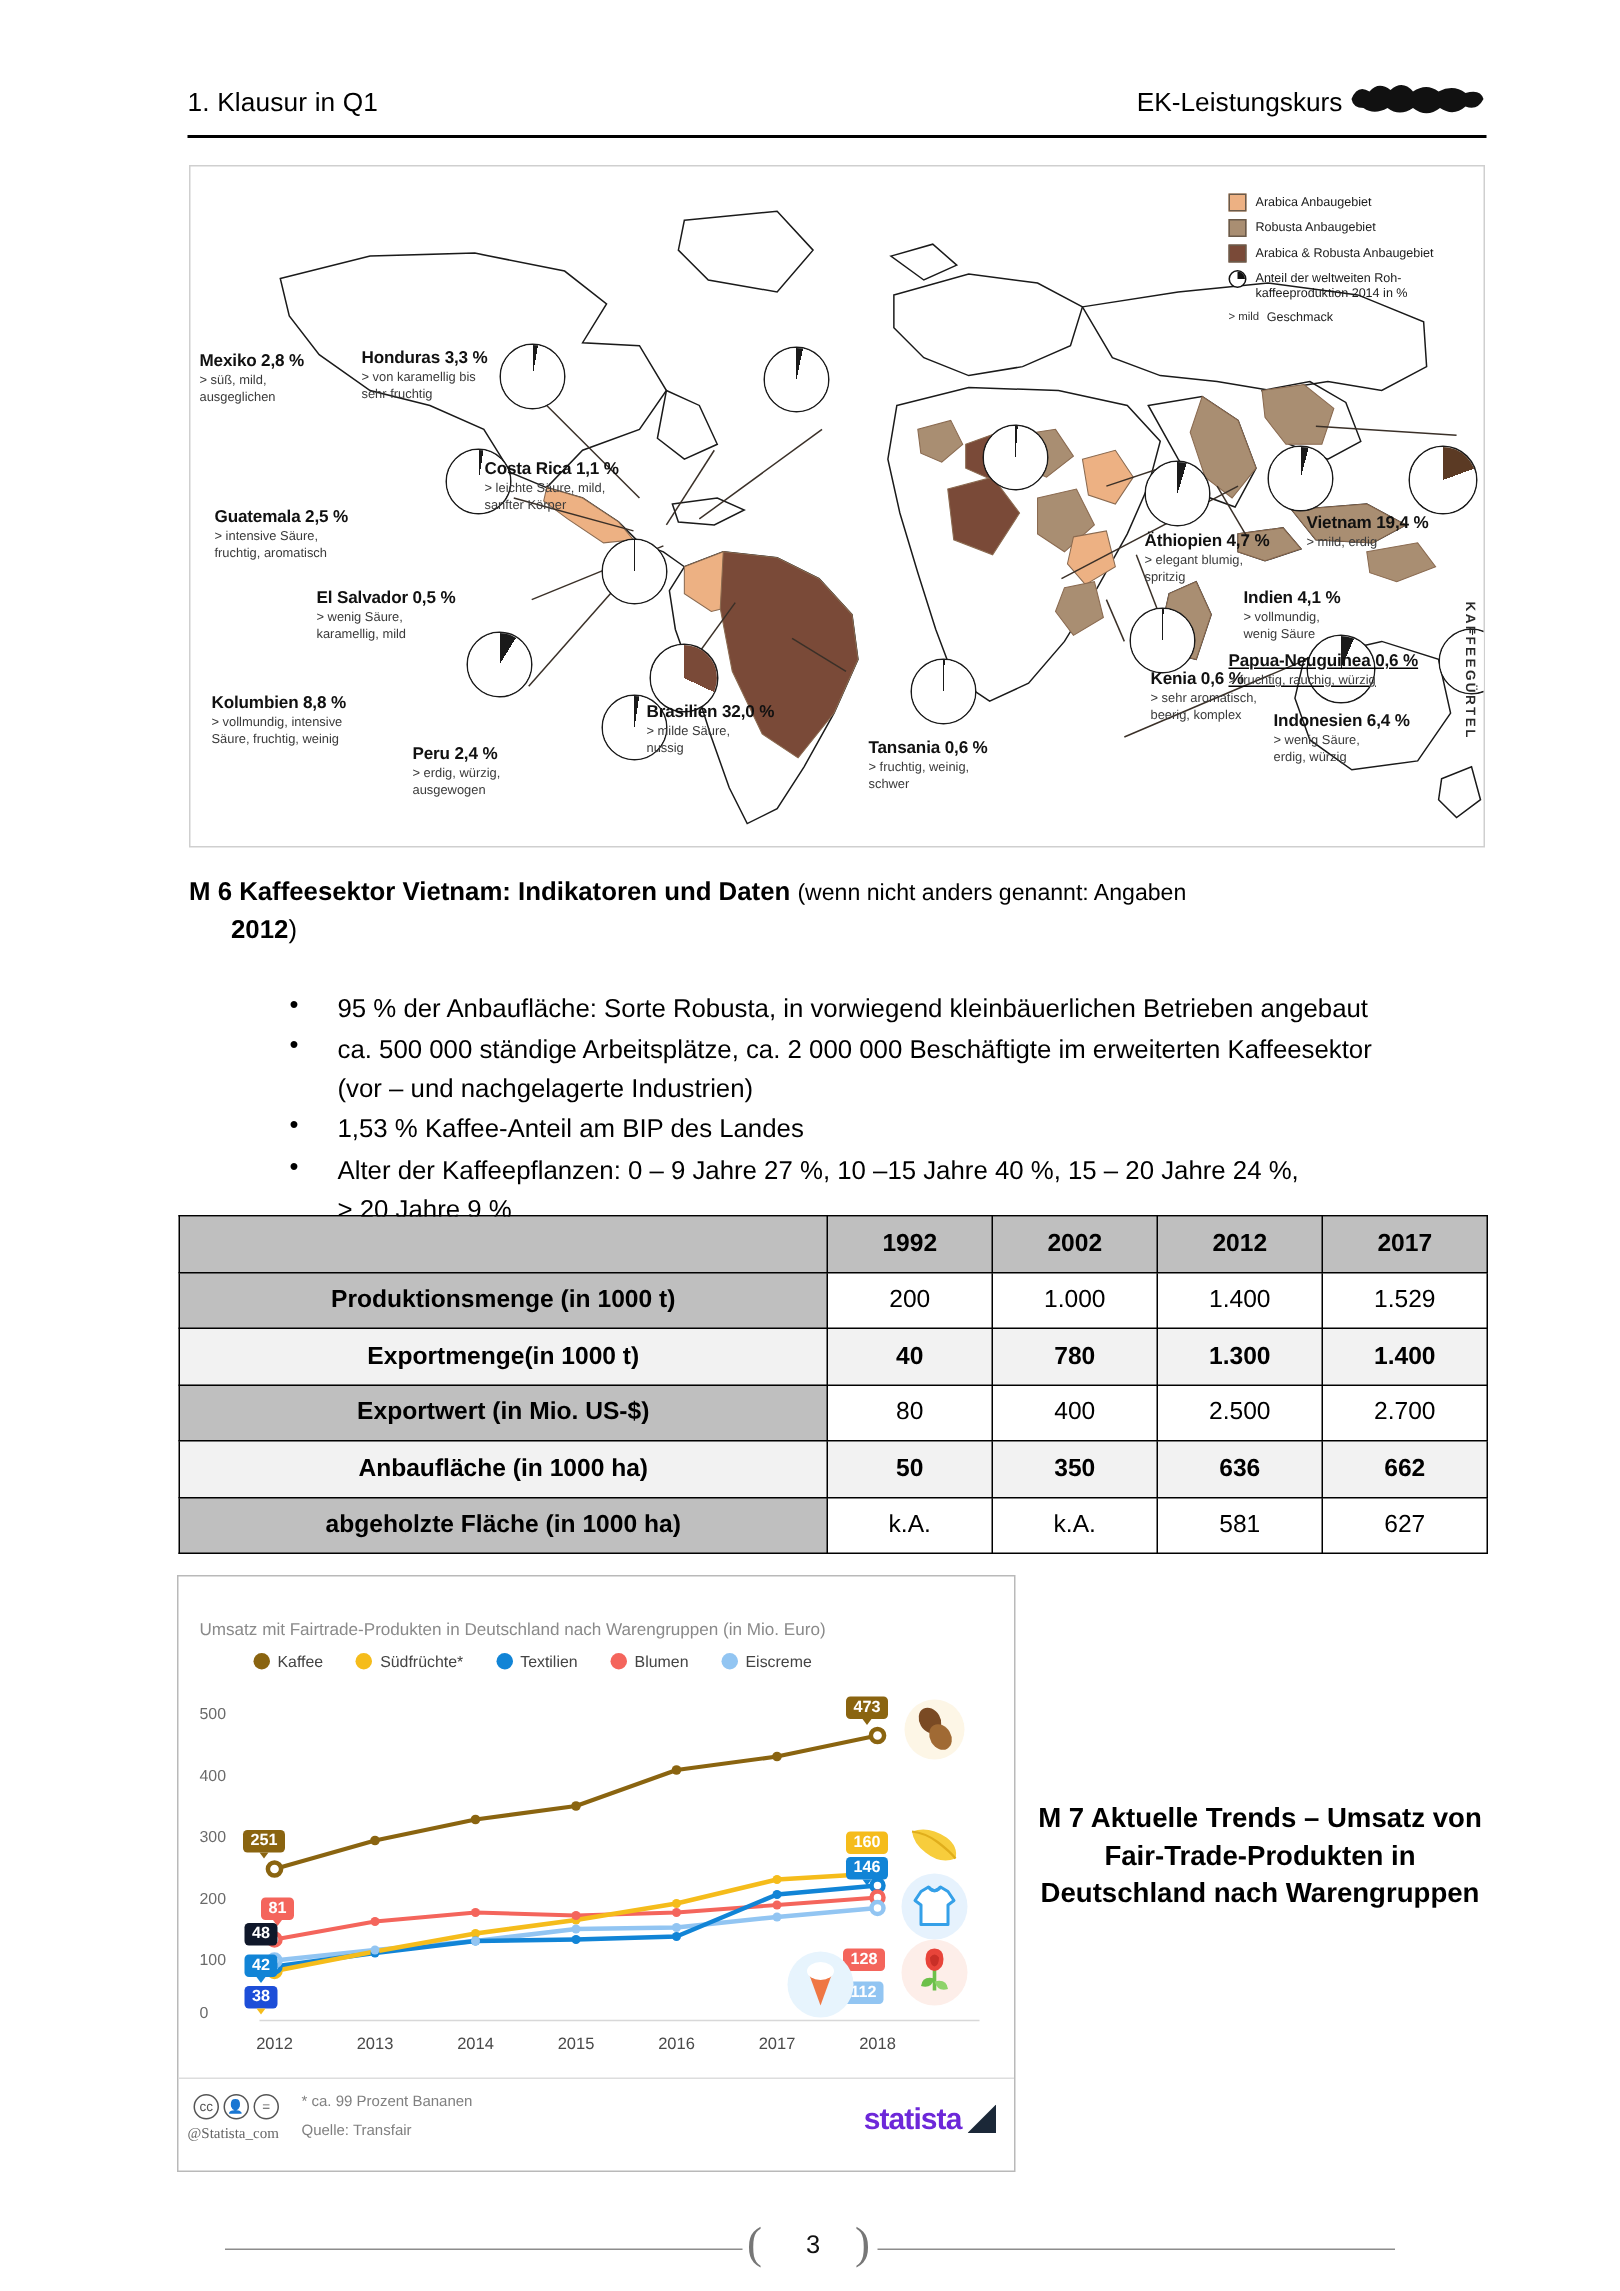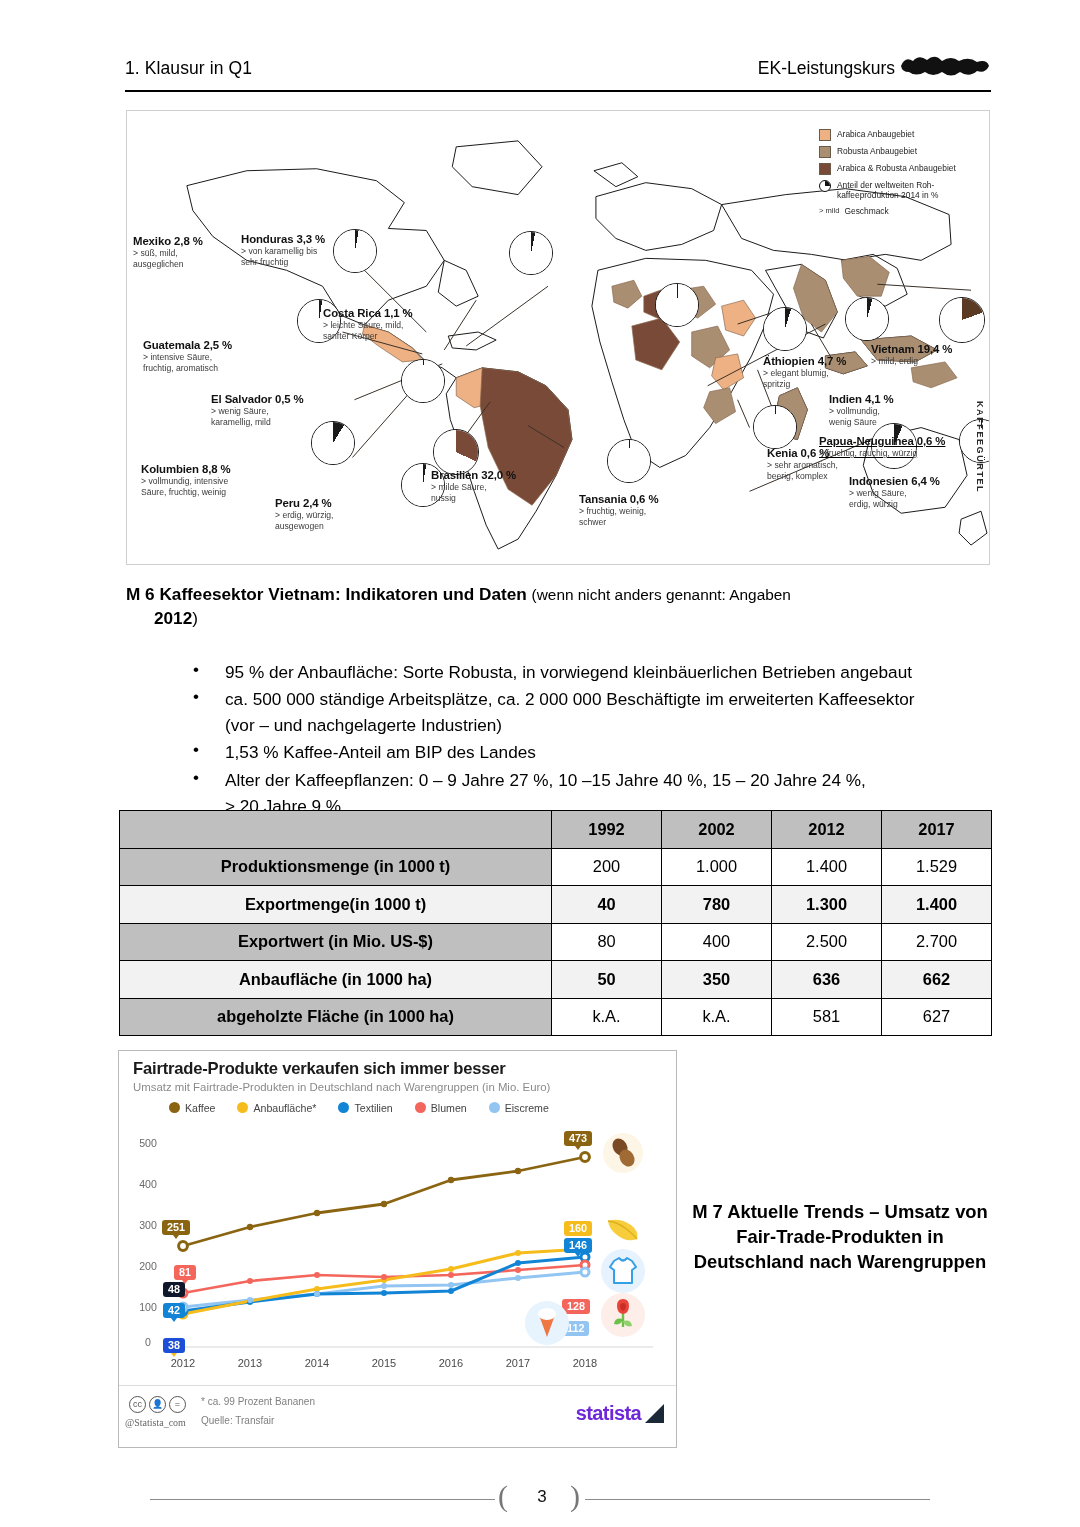--- a/index.html
+++ b/index.html
@@ -99,21 +99,21 @@
     border:1px solid #b9b9b9; background:#fff;
   }
   .ch-title { position:absolute; left:14px; top:8px; font-size:16.6px; font-weight:bold;
               color:#1b1b1b; letter-spacing:-.2px; }
   .ch-sub { position:absolute; left:14px; top:30px; font-size:11.4px; color:#8a8a8a; }
   .ch-legend { position:absolute; left:50px; top:51px; display:flex; gap:22px; }
   .ch-legend .li { display:flex; gap:5px; font-size:10.6px; color:#444; }
   .ch-legend .dot { width:11px; height:11px; border-radius:50%; display:block; }
   .plot { position:absolute; left:14px; top:74px; width:531px; height:252px; }
   .plot svg { position:absolute; inset:0; }
-  .yt { position:absolute; font-size:10.6px; color:#6a6a6a; text-align:center; width:30px; }
+  .yt { position:absolute; font-size:10.6px; color:#6a6a6a; text-align:left; width:30px; }
   .xt { position:absolute; font-size:11px; color:#4a4a4a; text-align:center; width:48px; top:232px;}
   .dl {
     position:absolute; font-size:10.8px; font-weight:bold; color:#fff;
     padding:1px 5px 2px; border-radius:3px; white-space:nowrap;
   }
   .dl:after{ content:""; position:absolute; left:50%; margin-left:-3px; bottom:-4px;
              border-left:3px solid transparent; border-right:3px solid transparent;
              border-top:4px solid currentColor; }
   .dl.nub-hide:after{ display:none; }
   .icn { position:absolute; border-radius:50%; }
@@ -452,31 +452,30 @@
         <td class="lab">abgeholzte Fläche (in 1000 ha)</td>
         <td>k.A.</td>
         <td>k.A.</td>
         <td>581</td>
         <td>627</td>
       </tr>
     </tbody>
   </table>
 
   <div class="chart-card">
-    <div class="ch-title">Fairtrade-Produkte verkaufen sich immer besser</div>
     <div class="ch-sub">Umsatz mit Fairtrade-Produkten in Deutschland nach Warengruppen (in Mio. Euro)</div>
 
     <div class="ch-legend">
       <span class="li">
         <span class="dot" style="background:#8a6410"></span>
         <span>Kaffee</span>
       </span>
       <span class="li">
         <span class="dot" style="background:#f5bc1b"></span>
-        <span>Anbaufläche*</span>
+        <span>Südfrüchte*</span>
       </span>
       <span class="li">
         <span class="dot" style="background:#1184d6"></span>
         <span>Textilien</span>
       </span>
       <span class="li">
         <span class="dot" style="background:#f4655c"></span>
         <span>Blumen</span>
       </span>
       <span class="li">
@@ -557,21 +556,21 @@
         </g>
       </svg>
 
       <span class="dl" style="left:29px;top:95px;background:#8a6410;color:#8a6410">
         <span style="color:#fff">251</span>
       </span>
       <span class="dl" style="left:431px;top:6px;background:#8a6410;color:#8a6410">
         <span style="color:#fff">473</span>
       </span>
 
-      <span class="dl" style="left:30px;top:213px;background:#1d4ed8;color:#f5bc1b">
+      <span class="dl" style="left:30px;top:199px;background:#1d4ed8;color:#f5bc1b">
         <span style="color:#fff">38</span>
       </span>
       <span class="dl nub-hide" style="left:431px;top:96px;background:#f5bc1b">
         <span>160</span>
       </span>
 
       <span class="dl" style="left:30px;top:178px;background:#1184d6;color:#1184d6">
         <span style="color:#fff">42</span>
       </span>
       <span class="dl" style="left:431px;top:113px;background:#1184d6;color:#1184d6">

